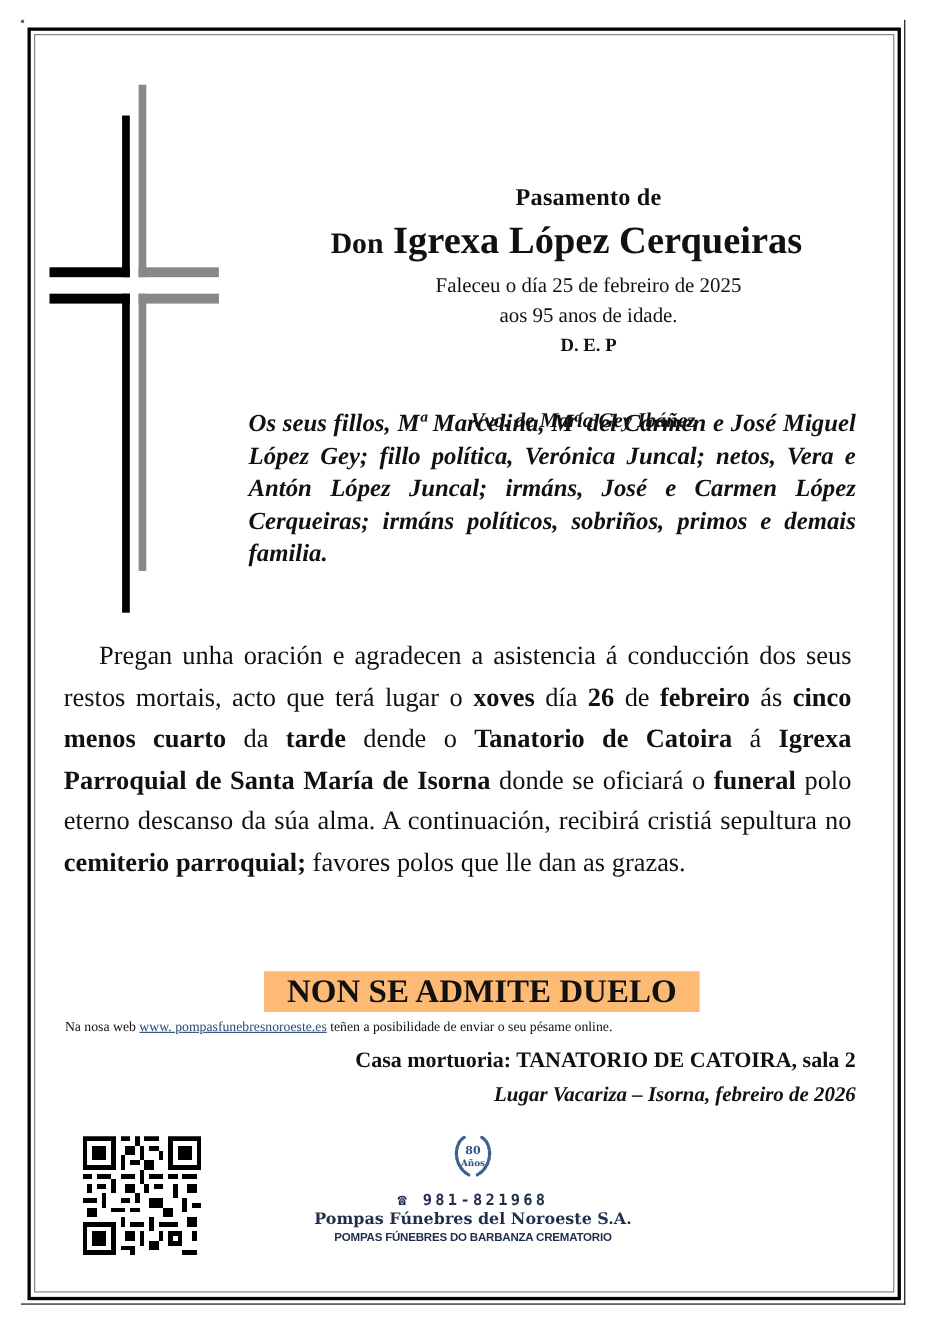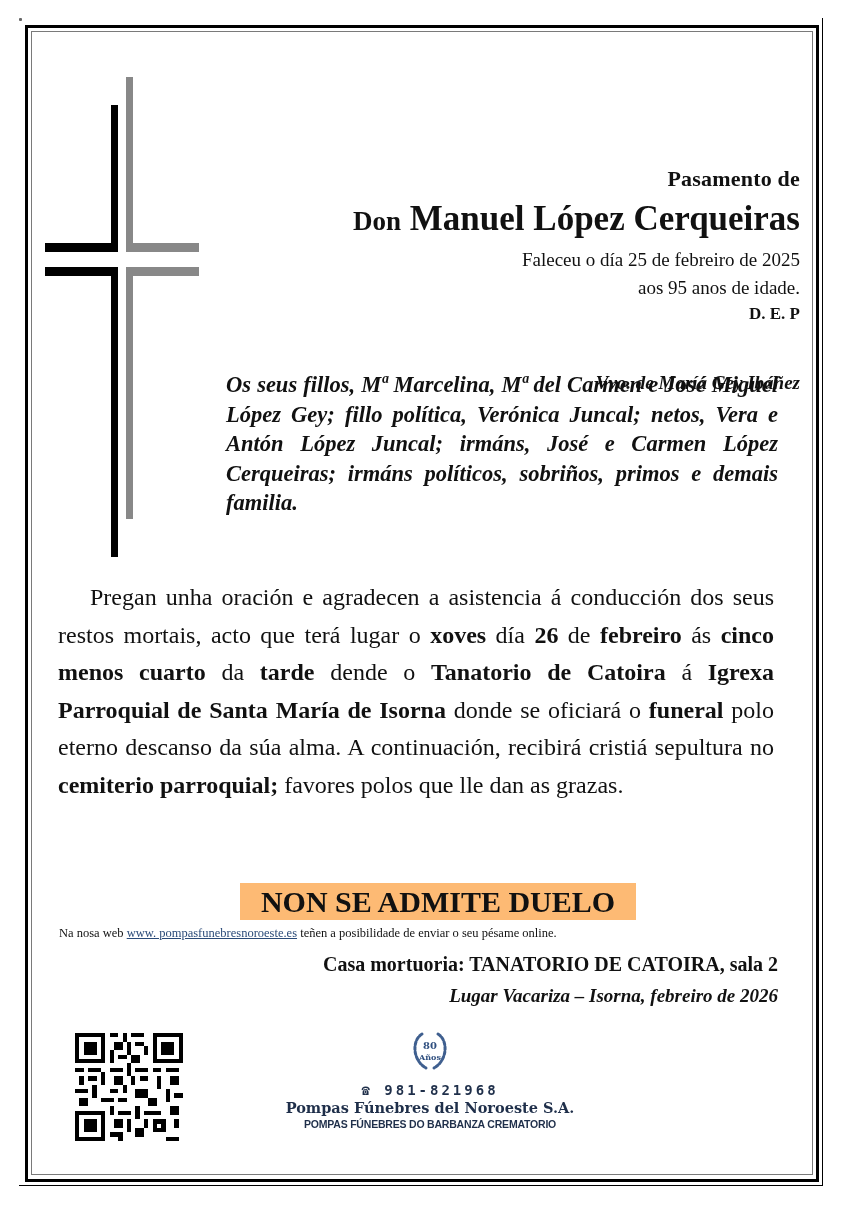--- a/index.html
+++ b/index.html
@@ -13,21 +13,21 @@
 
     .frame-outer { position: absolute; left: 25px; top: 25px; width: 794px; height: 1157px; border: 3px solid #000; }
     .frame-inner { position: absolute; left: 31px; top: 31px; width: 782px; height: 1144px; border: 1.5px solid #7a7a7a; }
 
     
     .cross { position: absolute; left: 0; top: 0; width: 0; height: 0; }
     .cross .bar { position: absolute; }
     .c-black { background: #000; }
     .c-gray { background: #888; }
 
-    .header-block { position: absolute; left: 230px; top: 163px; width: 570px; text-align: right; font-family: Liberation Serif, serif; }
+    .header-block { position: absolute; left: 230px; top: 163px; width: 570px; text-align: center; font-family: Liberation Serif, serif; }
     .pasamento { font-size: 22px; font-weight: bold; letter-spacing: 0.2px; line-height: 32px; padding-left: 40px; }
     .name-line { font-size: 35px; font-weight: bold; line-height: 48px; white-space: nowrap; }
     .name-line .don { font-size: 27px; }
     .deceased { font-size: 19px; line-height: 29px; padding-left: 40px; }
     .age { font-size: 19px; line-height: 27px; padding-left: 40px; }
     .dep { font-size: 17px; font-weight: bold; line-height: 25px; padding-left: 40px; }
     .widow { font-size: 19px; font-weight: bold; font-style: italic; line-height: 26px; padding-left: 30px; margin-top: 44px; }
 
     .family { position: absolute; left: 226px; top: 370px; width: 552px; font-size: 22.5px; font-weight: bold; font-style: italic; line-height: 29.5px; text-align: justify; text-align-last: left; }
 
@@ -71,21 +71,21 @@
   <div class="bar c-black" style="left:111px; top:267px; width:7px; height:290px;"></div>
 
   <div class="bar c-gray" style="left:126px; top:267px; width:73px; height:9px;"></div>
   <div class="bar c-gray" style="left:126px; top:267px; width:7px; height:252px;"></div>
 </div>
 
 <div class="header-block">
   <div class="pasamento">Pasamento de</div>
   <div class="name-line">
     <span class="don">Don</span>
-    <span>Manuel López Cerqueiras</span>
+    <span>Igrexa López Cerqueiras</span>
   </div>
   <div class="deceased">Faleceu o día 25 de febreiro de 2025</div>
   <div class="age">aos 95 anos de idade.</div>
   <div class="dep">D. E. P</div>
   <div class="widow">Vvo. de María Gey Ibáñez</div>
 </div>
 
 <div class="family">Os seus fillos, Mª Marcelina, Mª del Carmen e José Miguel López Gey; fillo política, Verónica Juncal; netos, Vera e Antón López Juncal; irmáns, José e Carmen López Cerqueiras; irmáns políticos, sobriños, primos e demais familia.</div>
 
 <div class="invitation"><span>Pregan unha oración e agradecen a asistencia á conducción dos seus restos mortais, acto que terá lugar o </span><b>xoves</b><span> día </span><b>26</b><span> de </span><b>febreiro</b><span> ás </span><b>cinco menos cuarto</b><span> da </span><b>tarde</b><span> dende o </span><b>Tanatorio de Catoira</b><span> á </span><b>Igrexa Parroquial de Santa María de Isorna</b><span> donde se oficiará o </span><b>funeral</b><span> polo eterno descanso da súa alma. A continuación, recibirá cristiá sepultura no </span><b>cemiterio parroquial;</b><span> favores polos que lle dan as grazas.</span></div>

